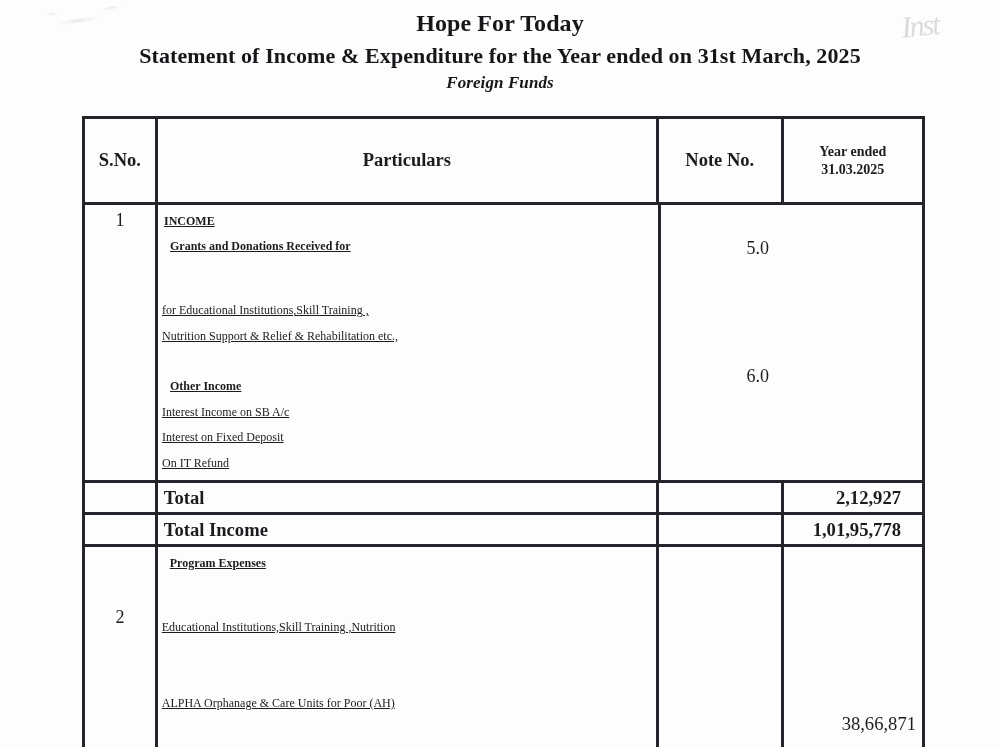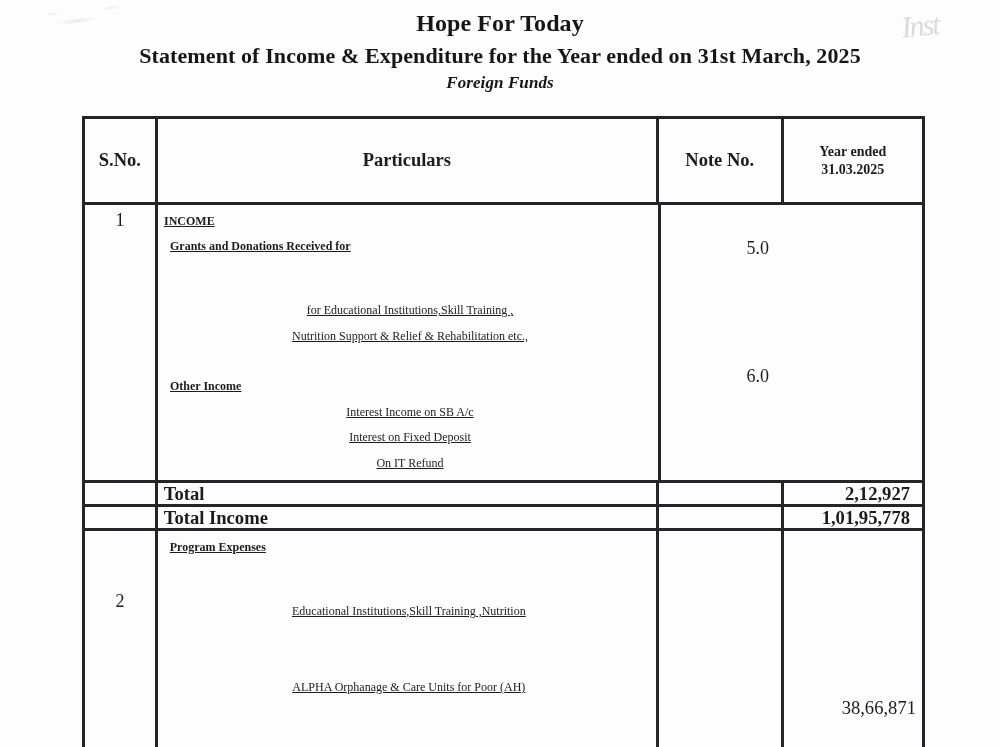--- a/index.html
+++ b/index.html
@@ -107,48 +107,48 @@
     font-size: 12px;
     line-height: 25.4px;
     white-space: nowrap;
     text-decoration: underline;
   }
   .line.b { font-weight: bold; }
   .line.gap { height: 25.4px; }
   .line.gap-s { height: 13px; }
   .ind0 { padding-left: 6px; }
   .ind1 { padding-left: 12px; }
-  .ind2 { padding-left: 4px; text-align: center; }
+  .ind2 { padding-left: 4px; }
 
   .note-val {
     position: absolute;
     right: 14px;
     font-size: 18px;
     text-align: right;
   }
   .year-val {
     position: absolute;
     right: 6px;
     font-size: 18.6px;
     text-align: right;
     white-space: nowrap;
   }
 
   
   .tot { border-top: 3px solid #24242a; }
   .tot .cell {
-    height: 21px;
+    height: 29px;
     display: flex;
     align-items: center;
     font-weight: bold;
     font-size: 18.6px;
     box-sizing: border-box;
   }
   .tot .c-part .cell { padding-left: 6px; }
-  .tot .c-year .cell { justify-content: flex-end; padding-right: 12px; }
+  .tot .c-year .cell { justify-content: flex-end; padding-right: 21px; }
   .tot .c-note .cell { }
   .tot .c-sno  .cell { }
 
   .stray-comma {
     position: absolute;
     left: 718px;
     top: 318px;
     font-size: 17px;
     color: #50505a;
   }

